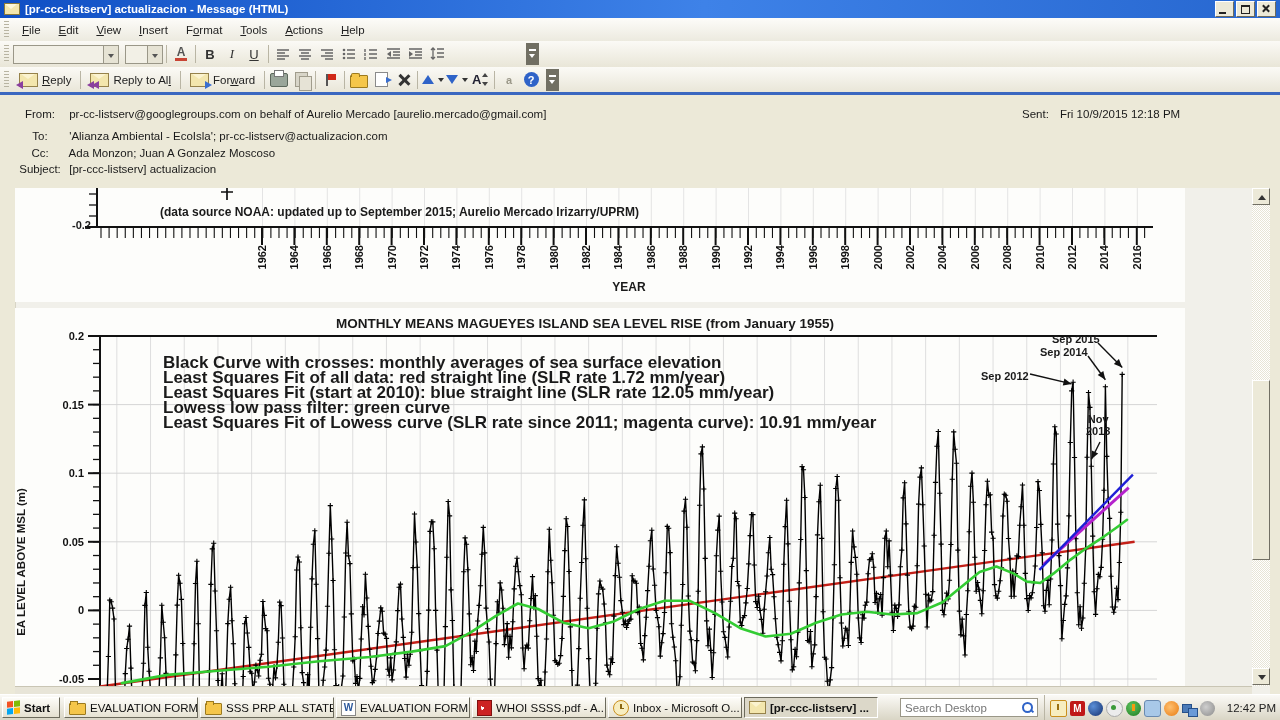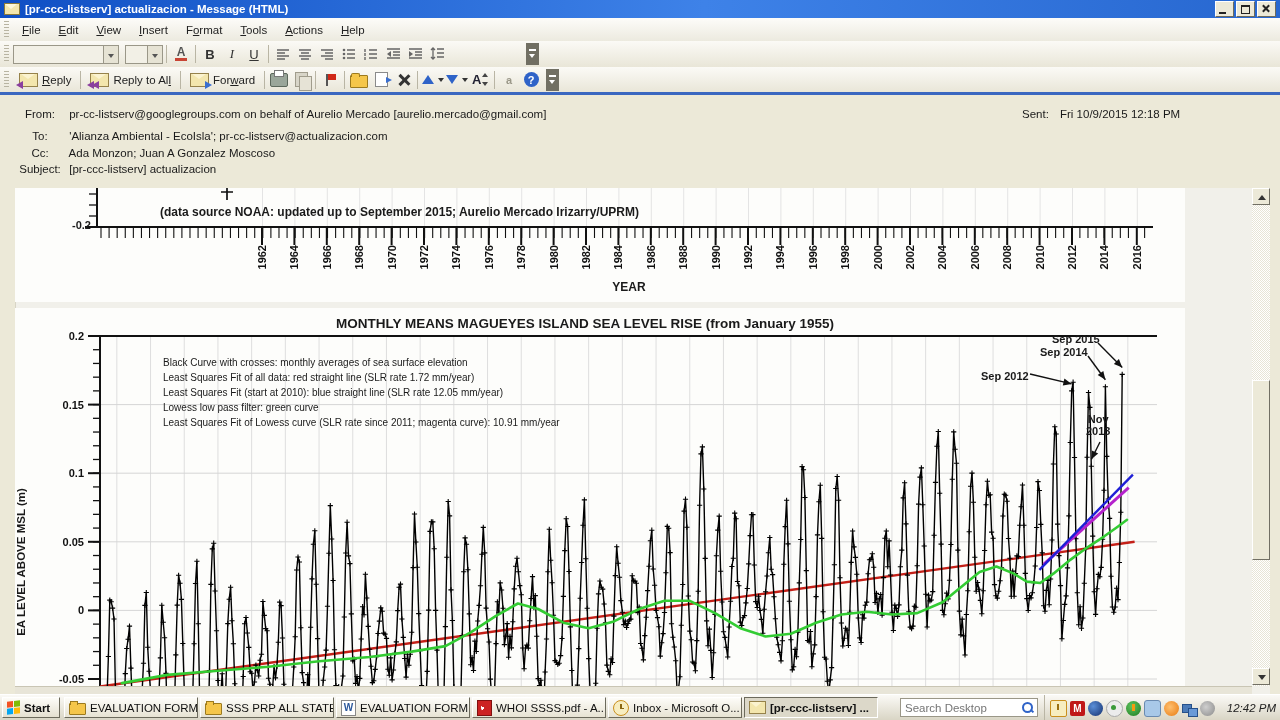--- a/index.html
+++ b/index.html
@@ -88,21 +88,21 @@
   .body{position:absolute;left:0;top:188px;width:1280px;height:506px;background:#f1f0ea;overflow:hidden;}
   .leftedge{position:absolute;left:0;top:0;width:15px;height:506px;background:#ece9d8;border-right:1px solid #d8d5c6;}
   .rightedge{position:absolute;left:1270px;top:0;width:10px;height:506px;background:#ece9d8;}
   .chart-img{position:absolute;background:#fdfdfb;}
   .cimg-top{left:15px;top:0;width:1170px;height:114px;}
   .cimg-main{left:15px;top:120px;width:1170px;height:380px;}
   .cap{position:absolute;left:145px;top:17px;font-weight:bold;font-size:12px;color:#1a1a1a;white-space:nowrap;}
   .ytick-top{position:absolute;left:40px;top:31px;width:36px;text-align:right;font-weight:bold;font-size:11px;color:#1a1a1a;}
   .xlabel-top{position:absolute;left:554px;top:92px;width:120px;text-align:center;font-weight:bold;font-size:12px;color:#1a1a1a;}
   .m-title{position:absolute;left:0;top:8px;width:1140px;text-align:center;font-weight:bold;font-size:13.5px;color:#1a1a1a;}
-  .legend{position:absolute;left:148px;top:47px;font-weight:normal;font-size:10px;color:#1a1a1a;line-height:15px;white-space:nowrap;}
+  .legend{position:absolute;left:148px;top:47px;font-weight:bold;font-size:17px;color:#1a1a1a;line-height:15px;white-space:nowrap;}
   .ylab{position:absolute;left:6px;top:254px;transform:translate(-50%,-50%) rotate(-90deg);
     font-weight:bold;font-size:11.5px;color:#1a1a1a;white-space:nowrap;}
   .ann{position:absolute;font-weight:bold;font-size:11px;color:#1a1a1a;white-space:pre-line;}
   .ann0{left:1037px;top:25px;} .ann1{left:1025px;top:38px;text-align:right;} .ann2{left:966px;top:62px;}
   .ann3{left:1071px;top:105px;text-align:center;}
 
   
   .vscroll{position:absolute;left:1252px;top:0;width:18px;height:498px;
     background:repeating-conic-gradient(#fff 0 25%,#e7e4d6 0 50%) 0 0/2px 2px;}
   .sb-btn{position:absolute;left:0;width:18px;height:17px;background:#ece9d8;border:1px solid;
@@ -154,21 +154,21 @@
   .ti-pin{background:#ececec;border-radius:50%;border:1px solid #aaa;}
   .ti-pin::after{content:"";position:absolute;left:4px;top:4px;width:5px;height:5px;background:#3a9a3a;border-radius:50%;}
   .ti-nor{background:radial-gradient(circle at 40% 35%,#5fc45f,#1e7a1e);border-radius:50%;}
   .ti-nor::after{content:"";position:absolute;left:6px;top:3px;width:2.5px;height:7px;background:#f59a10;}
   .ti-hand{background:#a8c8e8;border-radius:3px;border:1px solid #6a8ab0;}
   .ti-orb{background:radial-gradient(circle at 40% 40%,#ffc070,#e87a10);border-radius:50%;}
   .ti-net{background:transparent;}
   .ti-net::before{content:"";position:absolute;left:0;top:3px;width:8px;height:7px;background:#4a7ab8;border:1px solid #26508a;}
   .ti-net::after{content:"";position:absolute;left:6px;top:7px;width:8px;height:7px;background:#6a9ad8;border:1px solid #26508a;}
   .ti-vol{background:radial-gradient(circle at 40% 40%,#cfcfcf,#8a8a8a);border-radius:50%;}
-  .clock{margin-left:auto;margin-right:4px;color:#222;font-style:italic;}
+  .clock{margin-left:auto;margin-right:4px;color:#222;}
 
   svg text{font-family:"Liberation Sans",sans-serif;}
 </style>
 </head>
 <body>
 
 <div id="screen">
 
   <div class="titlebar">
     <span class="ti-env"></span>

